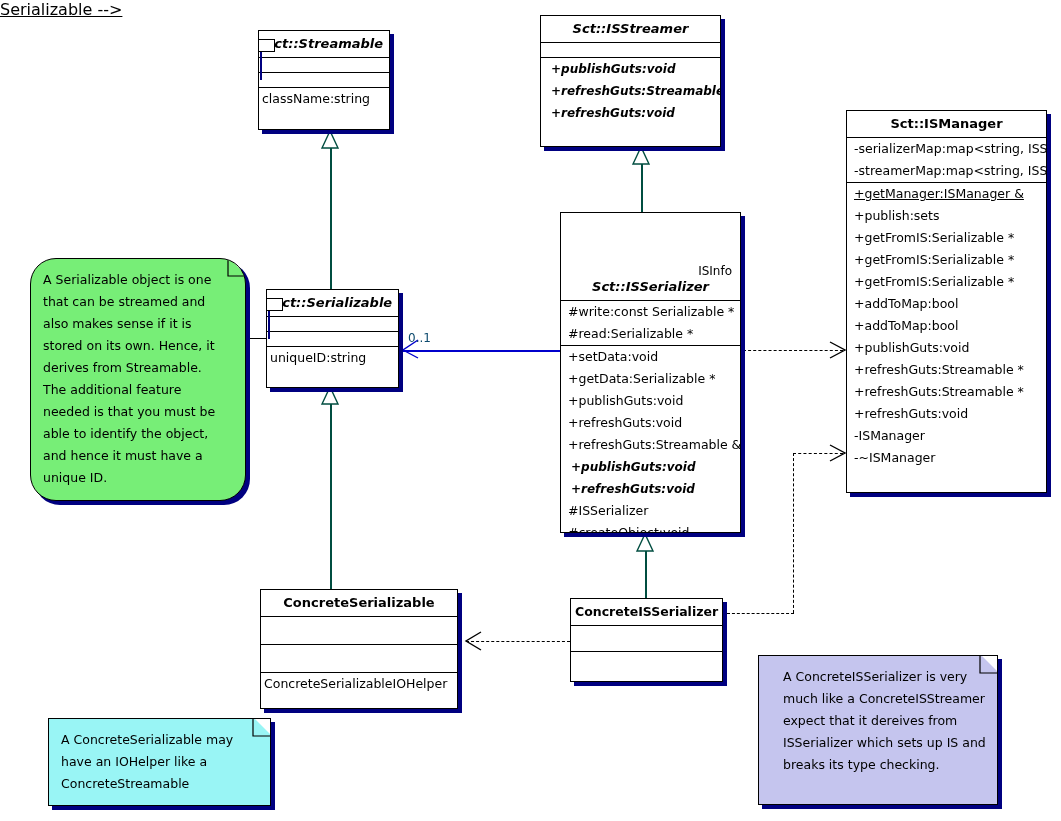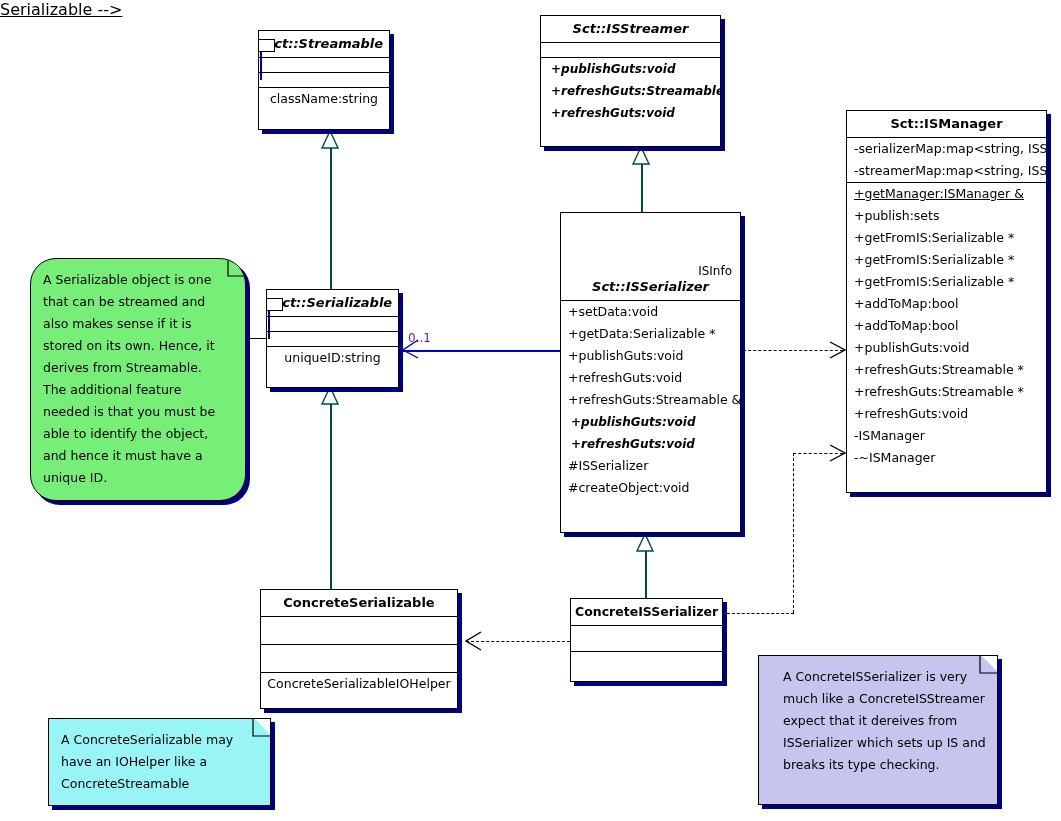--- a/index.html
+++ b/index.html
@@ -67,21 +67,21 @@
   .feature.abstract {
     font-style: italic;
     font-weight: bold;
     padding-left: 10px;
     font-size: 12px;
   }
   .feature.static {
     text-decoration: underline;
   }
   .feature.centered {
-    text-align: center;
+    text-align: left;
     padding-left: 3px;
   }
   .empty-row {
     height: 15px;
   }
 
   
   .iface-marker {
     position: absolute;
     left: -8px;
@@ -157,21 +157,21 @@
     position: absolute;
     left: 0;
     top: 0;
     width: 1061px;
     height: 821px;
     pointer-events: none;
   }
   .mult-label {
     position: absolute;
     font-size: 12px;
-    color: #701a75;
+    color: #0c4a6e;
     white-space: nowrap;
   }
 </style>
 </head>
 <body>
 
 <div id="canvas">
 
   
 
@@ -277,20 +277,24 @@
       <div class="feature">-ISManager</div>
       <div class="feature">-~ISManager</div>
     </div>
   </div>
 
   
   <div class="uml-class" style="left:560px; top:212px; width:181px; height:321px;">
     <div class="compartment">
       <div class="stereo">ISInfo</div>
       <div class="cls-title abstract" style="padding-top:1px;">Sct::ISSerializer</div>
+    </div>
+    <div class="compartment">
+      <div class="feature">#write:const Serializable *</div>
+      <div class="feature">#read:Serializable *</div>
     </div>
     <div class="compartment last">
       <div class="feature">+setData:void</div>
       <div class="feature">+getData:Serializable *</div>
       <div class="feature">+publishGuts:void</div>
       <div class="feature">+refreshGuts:void</div>
       <div class="feature">+refreshGuts:Streamable &amp;</div>
       <div class="feature abstract">+publishGuts:void</div>
       <div class="feature abstract">+refreshGuts:void</div>
       <div class="feature">#ISSerializer</div>

